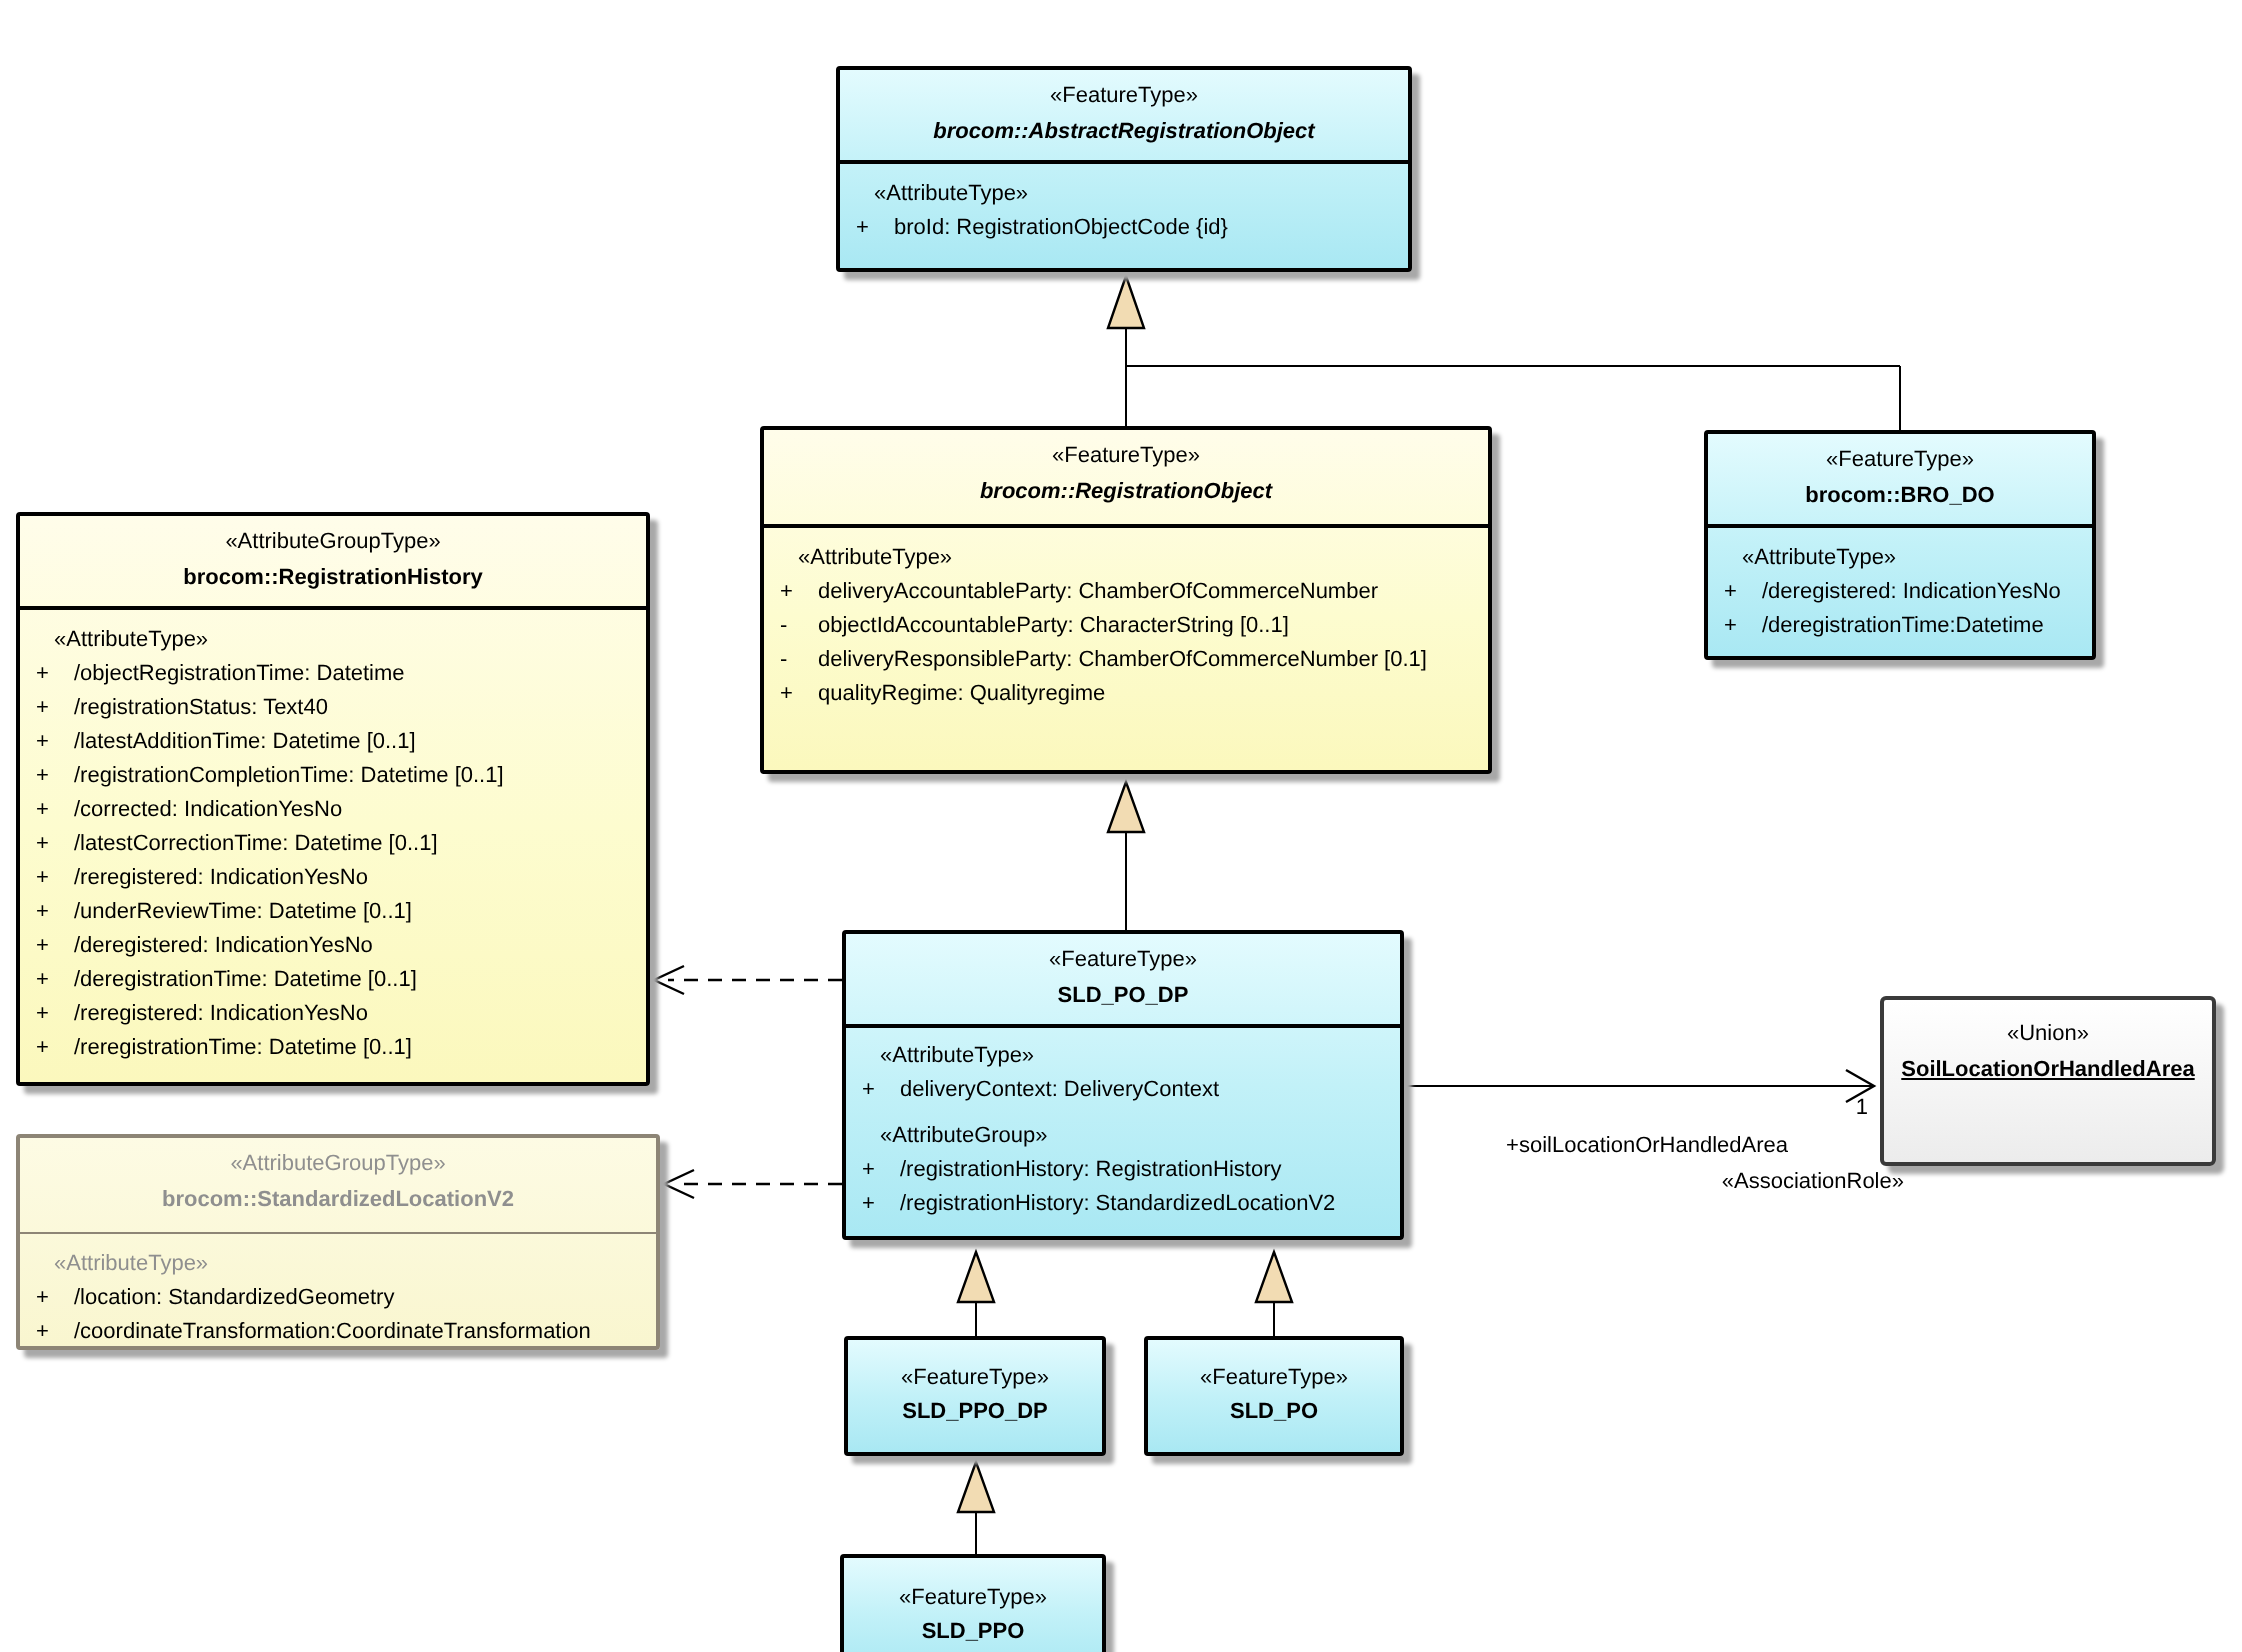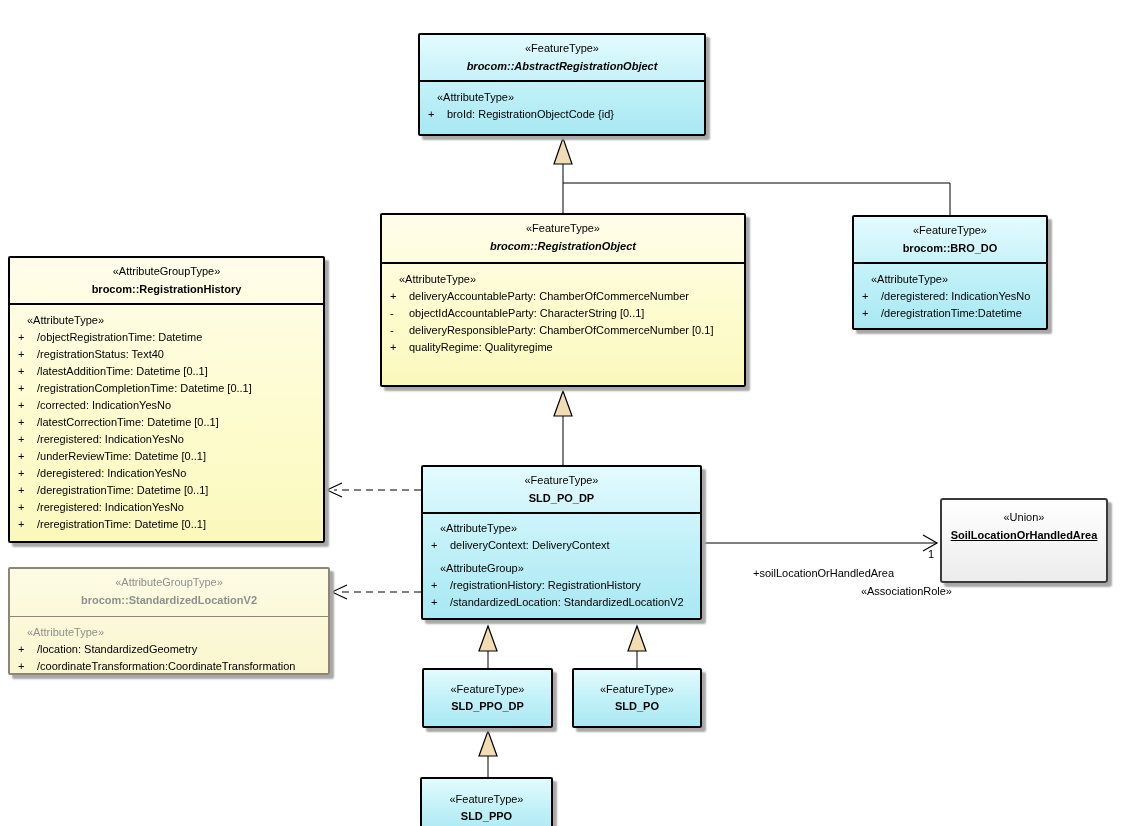--- a/index.html
+++ b/index.html
@@ -232,21 +232,21 @@
         <span class="attr-text">deliveryContext: DeliveryContext</span>
       </div>
       <div class="group-gap"></div>
       <div class="section-header">«AttributeGroup»</div>
       <div class="attr-row">
         <span class="attr-vis">+</span>
         <span class="attr-text">/registrationHistory: RegistrationHistory</span>
       </div>
       <div class="attr-row">
         <span class="attr-vis">+</span>
-        <span class="attr-text">/standardizedLocation: StandardizedLocationV2</span>
+        <span class="attr-text">/registrationHistory: StandardizedLocationV2</span>
       </div>
     </div>
   </div>
 
   <div class="uml-box fill-union no-divider" style="left:940px;top:473px;width:168px;height:85px;">
     <div class="box-header" style="padding-top:10px;">
       <div class="stereotype">«Union»</div>
       <div class="class-name underline">SoilLocationOrHandledArea</div>
     </div>
   </div>

